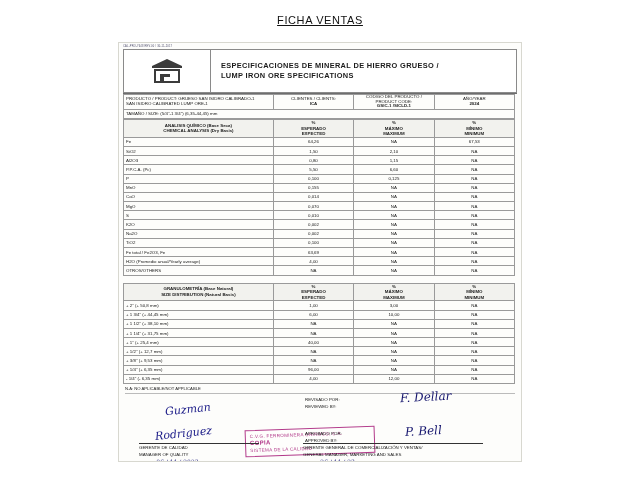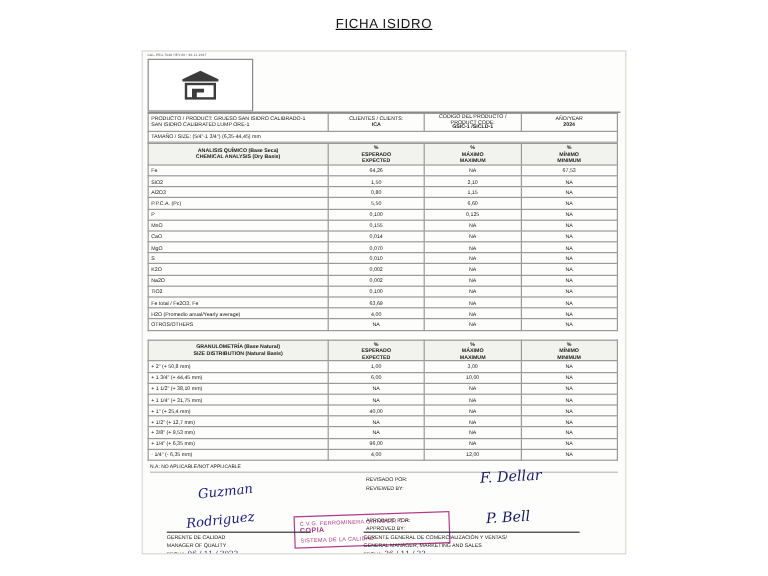--- a/index.html
+++ b/index.html
@@ -154,34 +154,38 @@
   .stamp .big { font-size: 6px; font-weight: bold; }
   .ink {
     font-family: "DejaVu Serif", serif;
     color: #1c1c7a;
     font-size: 6px;
   }
 </style>
 </head>
 <body>
 
-<div id="page-title">FICHA ISIDRO</div>
+<div id="page-title">FICHA VENTAS</div>
 
 <div class="doc-wrap">
   <div class="doc-inner">
 
     <div class="tiny-code">CAL-PRO-7648 REV.00 / 30-11-2017</div>
 
     <div class="hdr">
       <div class="hdr-logo">
         <svg class="logo-glyph" viewBox="0 0 34 26">
           <path d="M2 8 L17 1 L32 8 L32 10 L2 10 Z" fill="#3b3b3b"></path>
           <rect x="5" y="12" width="24" height="12" fill="none" stroke="#3b3b3b" stroke-width="2"></rect>
           <path d="M10 24 L10 16 L20 16 L20 19 L14 19 L14 24 Z" fill="#3b3b3b"></path>
         </svg>
+      </div>
+      <div class="hdr-title">
+        <div>ESPECIFICACIONES DE MINERAL DE HIERRO GRUESO /</div>
+        <div>LUMP IRON ORE SPECIFICATIONS</div>
       </div>
     </div>
 
     <table class="spec meta">
       <tbody>
           <tr>
         <td class="c1 lbl">
           <span>PRODUCTO / PRODUCT:  GRUESO SAN ISIDRO CALIBRADO-1</span><br>
           <span>SAN ISIDRO CALIBRATED LUMP ORE-1</span>
         </td>

